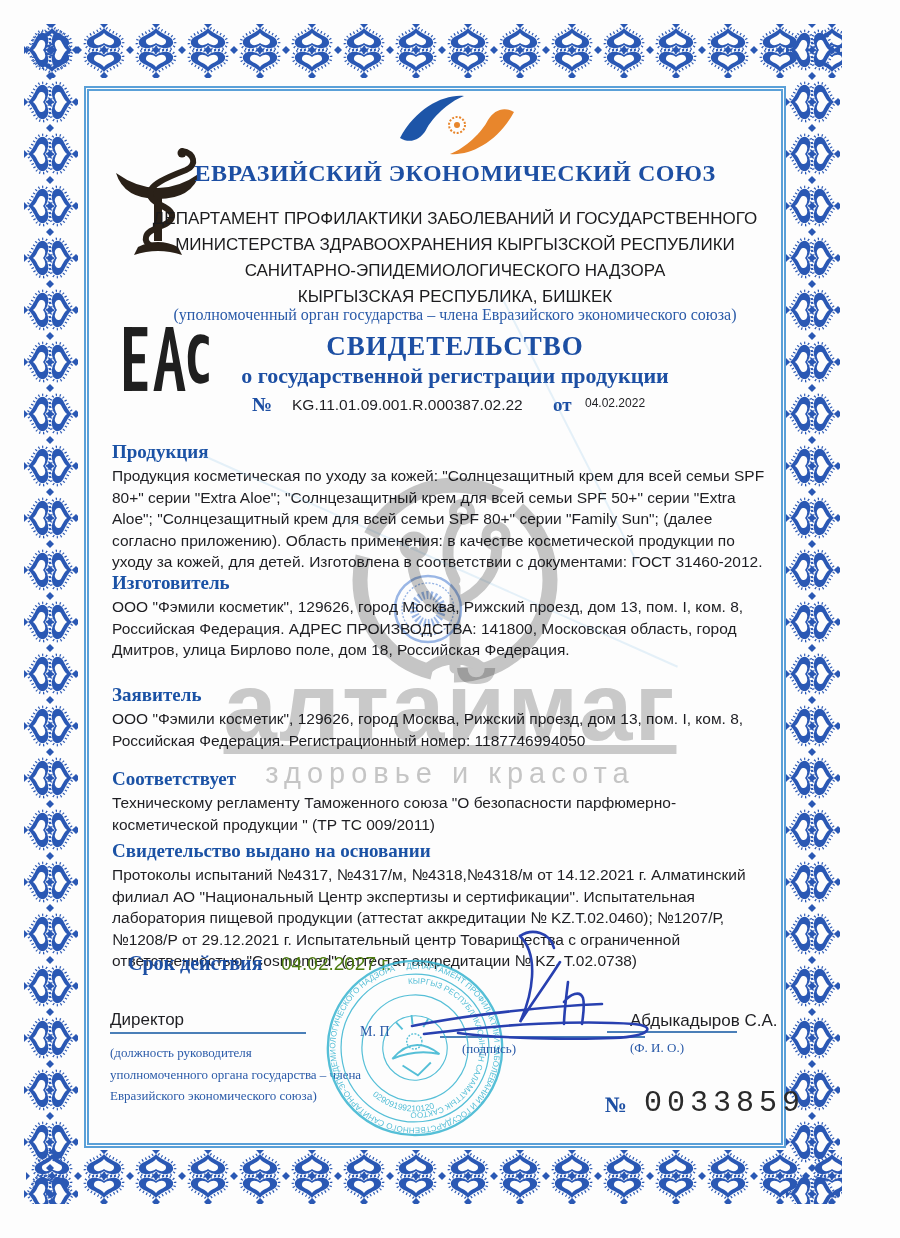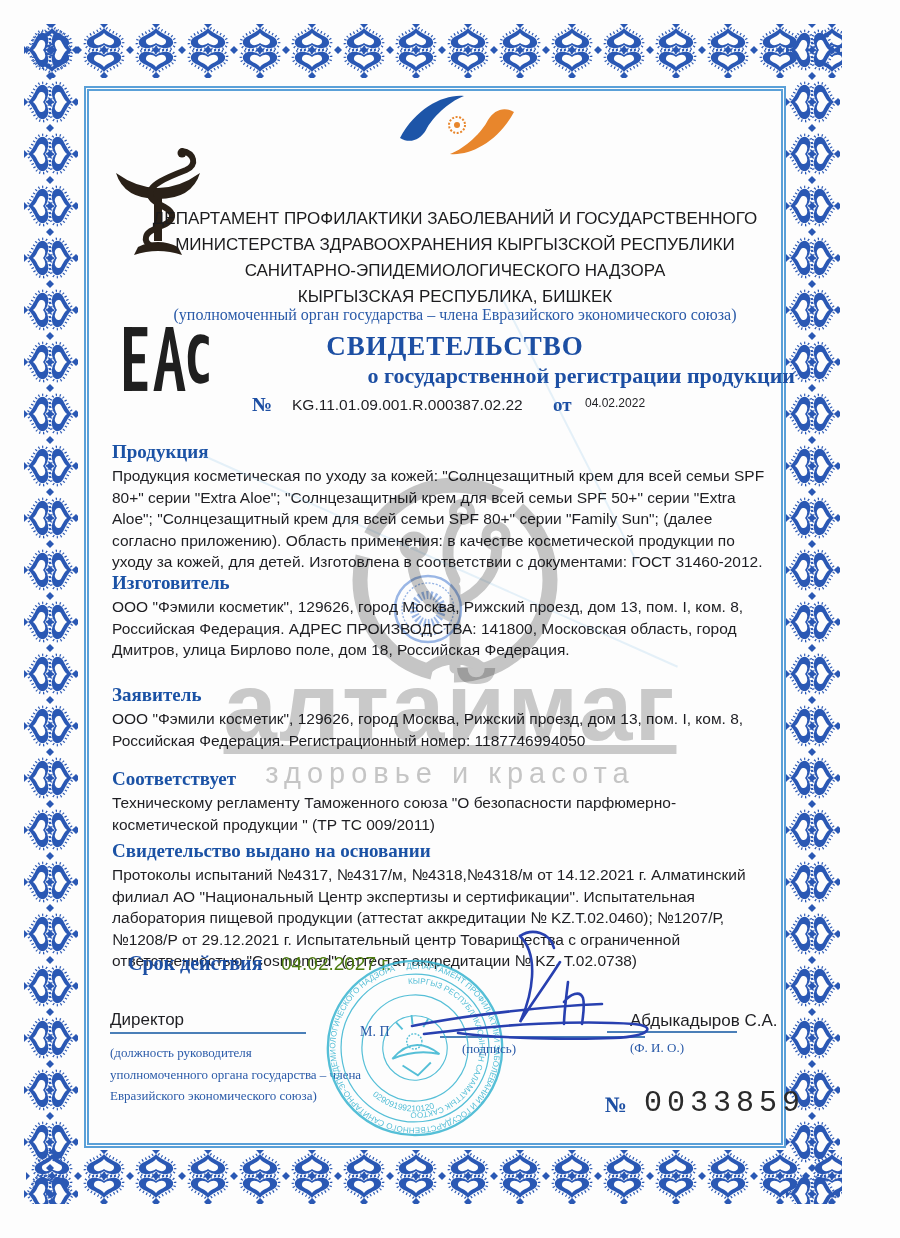--- a/index.html
+++ b/index.html
@@ -12,21 +12,21 @@
   .inner-frame{position:absolute;left:84px;top:86px;width:692px;height:1052px;
                border:5px double #5aa0d8;z-index:1;}
   
   .center-col{position:absolute;left:115px;width:680px;text-align:center;z-index:2;}
   .serif{font-family:"Liberation Serif","DejaVu Serif",serif;}
   .blue{color:#1d4fa3;}
   .union-title{font-size:24px;font-weight:bold;letter-spacing:.5px;}
   .dept{font-size:17px;line-height:26px;color:#1b1b1d;}
   .note{font-size:16px;color:#2a5aa8;}
   .main-title{font-size:27px;font-weight:bold;letter-spacing:1px;}
-  .subtitle{font-size:22px;font-weight:bold;text-align:right;}
+  .subtitle{font-size:22px;font-weight:bold;}
   .sec{position:absolute;left:112px;width:658px;z-index:2;}
   .sec-h{font-family:"Liberation Serif","DejaVu Serif",serif;font-size:19px;font-weight:bold;
          color:#1b52a5;margin:0 0 2px 0;}
   .sec-b{font-size:15.5px;line-height:21.5px;color:#1e1e22;}
   .numrow{position:absolute;z-index:2;font-size:17px;}
   .line{position:absolute;background:#4a7fb8;height:1.5px;z-index:3;}
   .small-blue{font-family:"Liberation Serif","DejaVu Serif",serif;font-size:13px;color:#2a5aa8;}
   .wm{position:absolute;z-index:5;pointer-events:none;mix-blend-mode:multiply;}
   .wm-brand{left:0;width:900px;top:652px;text-align:center;font-size:96px;font-weight:bold;
             color:#9b9b9b;opacity:.52;letter-spacing:2px;text-decoration:underline;}
@@ -110,20 +110,21 @@
   </svg>
 
   <svg class="abs" style="left:382px;top:92px;z-index:2" width="150" height="66" viewBox="0 0 150 66">
     <path d="M18,46 C34,16 62,2 82,4 C66,10 50,26 44,38 C38,48 28,52 18,46 Z" fill="#1d55a8"></path>
     <path d="M132,20 C116,50 88,64 68,62 C84,56 100,40 106,28 C112,18 122,14 132,20 Z" fill="#e8862c"></path>
     <circle cx="75" cy="33" r="11" fill="#fdfdfd"></circle>
     <circle cx="75" cy="33" r="8" fill="none" stroke="#e8862c" stroke-width="2" stroke-dasharray="2,1.6"></circle>
     <circle cx="75" cy="33" r="3" fill="#e8862c"></circle>
   </svg>
 
+  <div class="center-col serif blue union-title" style="top:160px">ЕВРАЗИЙСКИЙ ЭКОНОМИЧЕСКИЙ СОЮЗ</div>
   <div class="center-col dept" style="top:206px">
     <div>ДЕПАРТАМЕНТ ПРОФИЛАКТИКИ ЗАБОЛЕВАНИЙ И ГОСУДАРСТВЕННОГО</div>
     <div>МИНИСТЕРСТВА ЗДРАВООХРАНЕНИЯ КЫРГЫЗСКОЙ РЕСПУБЛИКИ</div>
     <div>САНИТАРНО-ЭПИДЕМИОЛОГИЧЕСКОГО НАДЗОРА</div>
     <div>КЫРГЫЗСКАЯ РЕСПУБЛИКА, БИШКЕК</div>
   </div>
   <div class="center-col serif note" style="top:306px">(уполномоченный орган государства – члена Евразийского экономического союза)</div>
 
   <svg class="abs" style="left:124px;top:327px;z-index:2" width="86" height="64" viewBox="0 0 140 104" aria-label="ЕАС">
     <g fill="#1f1f1f">

